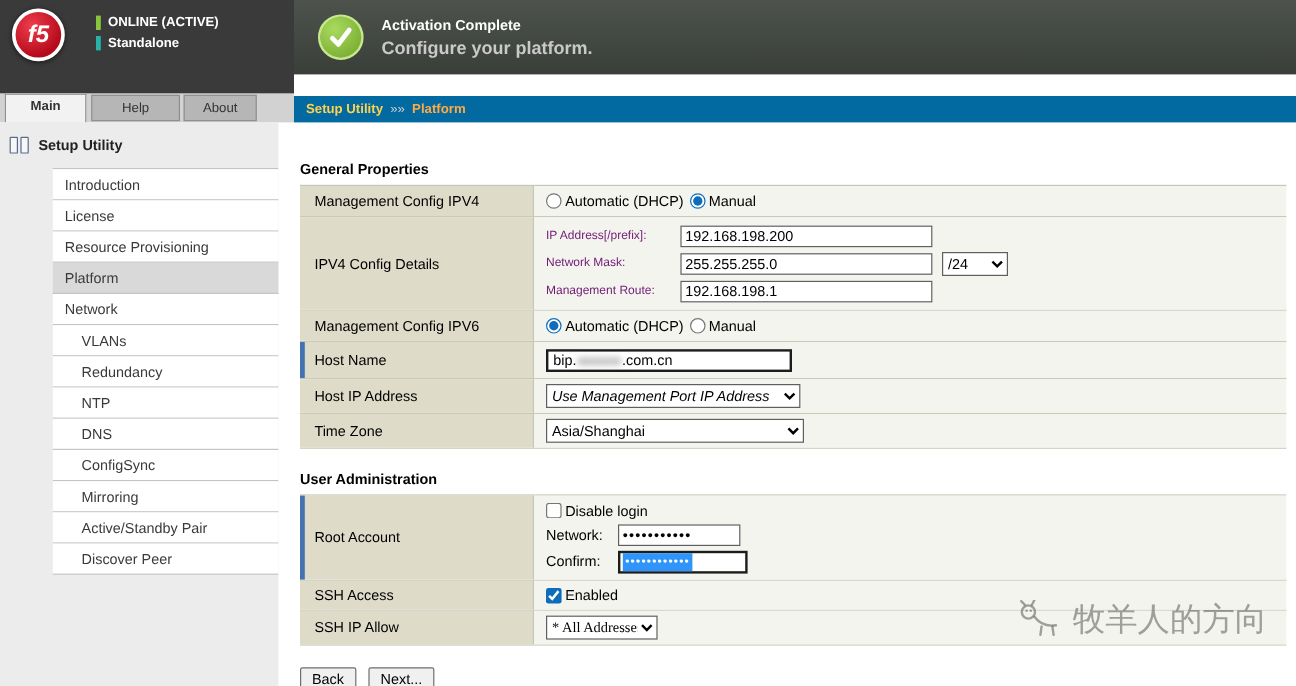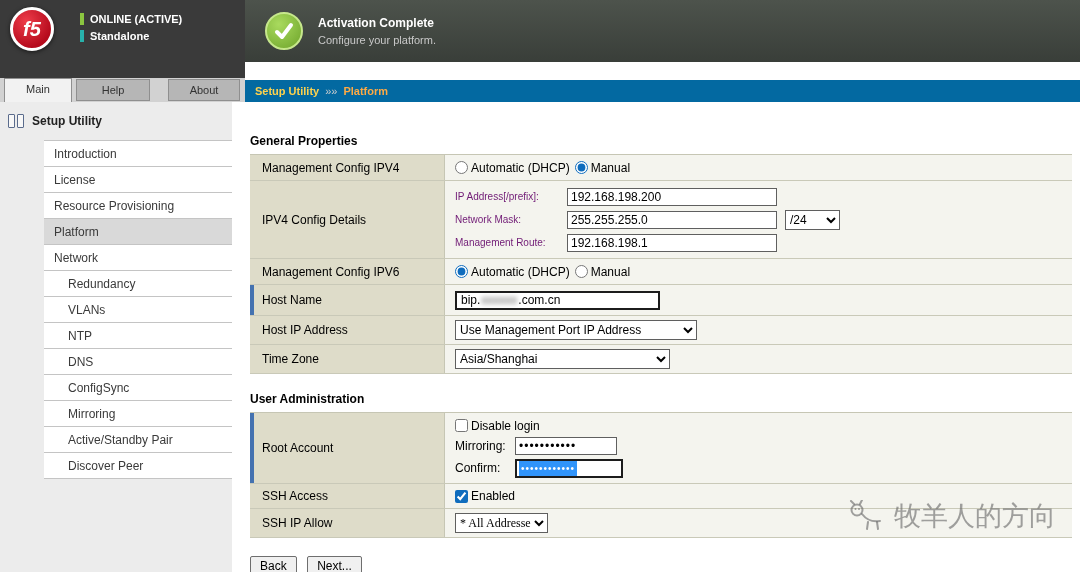--- a/index.html
+++ b/index.html
@@ -30,31 +30,31 @@
     position:absolute; left:245px; top:0; width:835px; height:62px;
     background:linear-gradient(#4d534c, #393e39);
     display:flex; align-items:center; padding-left:20px; gap:15px;
   }
   .check {
     width:38px; height:38px; border-radius:50%;
     background:radial-gradient(circle at 35% 30%, #a9da5e, #6ea42a);
     border:2px solid #c6e78c; display:flex; align-items:center; justify-content:center;
   }
   .banner-title { font-size:12px; font-weight:bold; color:#ffffff; margin-bottom:4px; }
-  .banner-sub   { font-size:11px; color:#c9c9c9; }
+  .banner-sub   { font-size:15px; color:#c9c9c9;font-weight:bold; }
 
   
   .tabstrip { position:absolute; left:0; top:78px; width:245px; height:24px; background:#d2d2d2; }
   .tab {
     position:absolute; top:1px; height:22px; line-height:21px; text-align:center;
     font-size:11px; border:1px solid #8f8f8f; background:#b6b6b6; color:#333; cursor:pointer;
   }
-  .tab.main  { left:4px;   width:68px; top:0; height:24px; background:#f2f2f2; font-weight:normal; border-bottom:none; }
+  .tab.main  { left:4px;   width:68px; top:0; height:24px; background:#f2f2f2; font-weight:bold; border-bottom:none; }
   .tab.help  { left:76px;  width:74px; }
-  .tab.about { left:168px; width:72px; }
+  .tab.about { left:153px; width:61px; }
 
   
   .breadcrumb {
     position:absolute; left:245px; top:80px; width:835px; height:22px;
     background:#0369a1; line-height:22px; padding-left:10px; font-size:11px; font-weight:bold;
   }
   .bc-root { color:#ffd24d; cursor:pointer; }
   .bc-sep  { color:#cfcfcf; margin:0 6px; font-weight:normal; }
   .bc-cur  { color:#ffaa44; }
 
@@ -97,21 +97,21 @@
 
   input.text {
     height:18px; border:1px solid #5f5f5f; font-size:12px; font-family:inherit;
     padding:0 3px; background:#fff;
   }
   .ip-input { width:210px; }
   .pw-input { width:102px; font-size:10px; letter-spacing:1px; }
 
   select { font-size:12px; font-family:inherit; height:20px; border:1px solid #5f5f5f; background:#fff; }
   .prefix-select { width:55px; margin-left:8px; }
-  .hostip-select { width:242px; }
+  .hostip-select { width:212px;font-style:italic; }
   .tz-select { width:215px; }
   .allow-select { width:93px;font-family:Liberation Serif, serif; }
 
   .radio-opt, .check-opt { display:flex; align-items:center; cursor:pointer; }
   .radio-opt input, .check-opt input { margin:0 3px 0 0; accent-color:#0f6cbd; }
   .radio-opt { margin-right:3px; }
 
   .host-box {
     width:205px; height:19px; border:2px solid #1c1c1c; background:#fff;
     display:flex; align-items:center; padding:0 4px; font-size:12px; cursor:text;
@@ -197,24 +197,24 @@
         <li class="sb-item">
     <span class="sb-item-label">Resource Provisioning</span>
   </li>
         <li class="sb-item active">
     <span class="sb-item-label">Platform</span>
   </li>
         <li class="sb-item">
     <span class="sb-item-label">Network</span>
   </li>
         <li class="sb-item indent">
+    <span class="sb-item-label">VLANs</span>
+  </li>
+        <li class="sb-item indent">
     <span class="sb-item-label">Redundancy</span>
-  </li>
-        <li class="sb-item indent">
-    <span class="sb-item-label">VLANs</span>
   </li>
         <li class="sb-item indent">
     <span class="sb-item-label">NTP</span>
   </li>
         <li class="sb-item indent">
     <span class="sb-item-label">DNS</span>
   </li>
         <li class="sb-item indent">
     <span class="sb-item-label">ConfigSync</span>
   </li>
@@ -335,21 +335,21 @@
       <div class="frow r-root">
         <div class="flabel accent">
           <span>Root Account</span>
         </div>
         <div class="fvalue col">
           <label class="check-opt">
             <input type="checkbox" style="">
             <span>Disable login</span>
           </label>
           <div class="field-line">
-            <span class="pw-label">Mirroring:</span>
+            <span class="pw-label">Network:</span>
             <input class="text pw-input" type="text" value="•••••••••••" style="">
           </div>
           <div class="field-line">
             <span class="pw-label">Confirm:</span>
             <div class="confirm-box">
               <span class="confirm-sel">••••••••••••</span>
             </div>
           </div>
         </div>
       </div>

